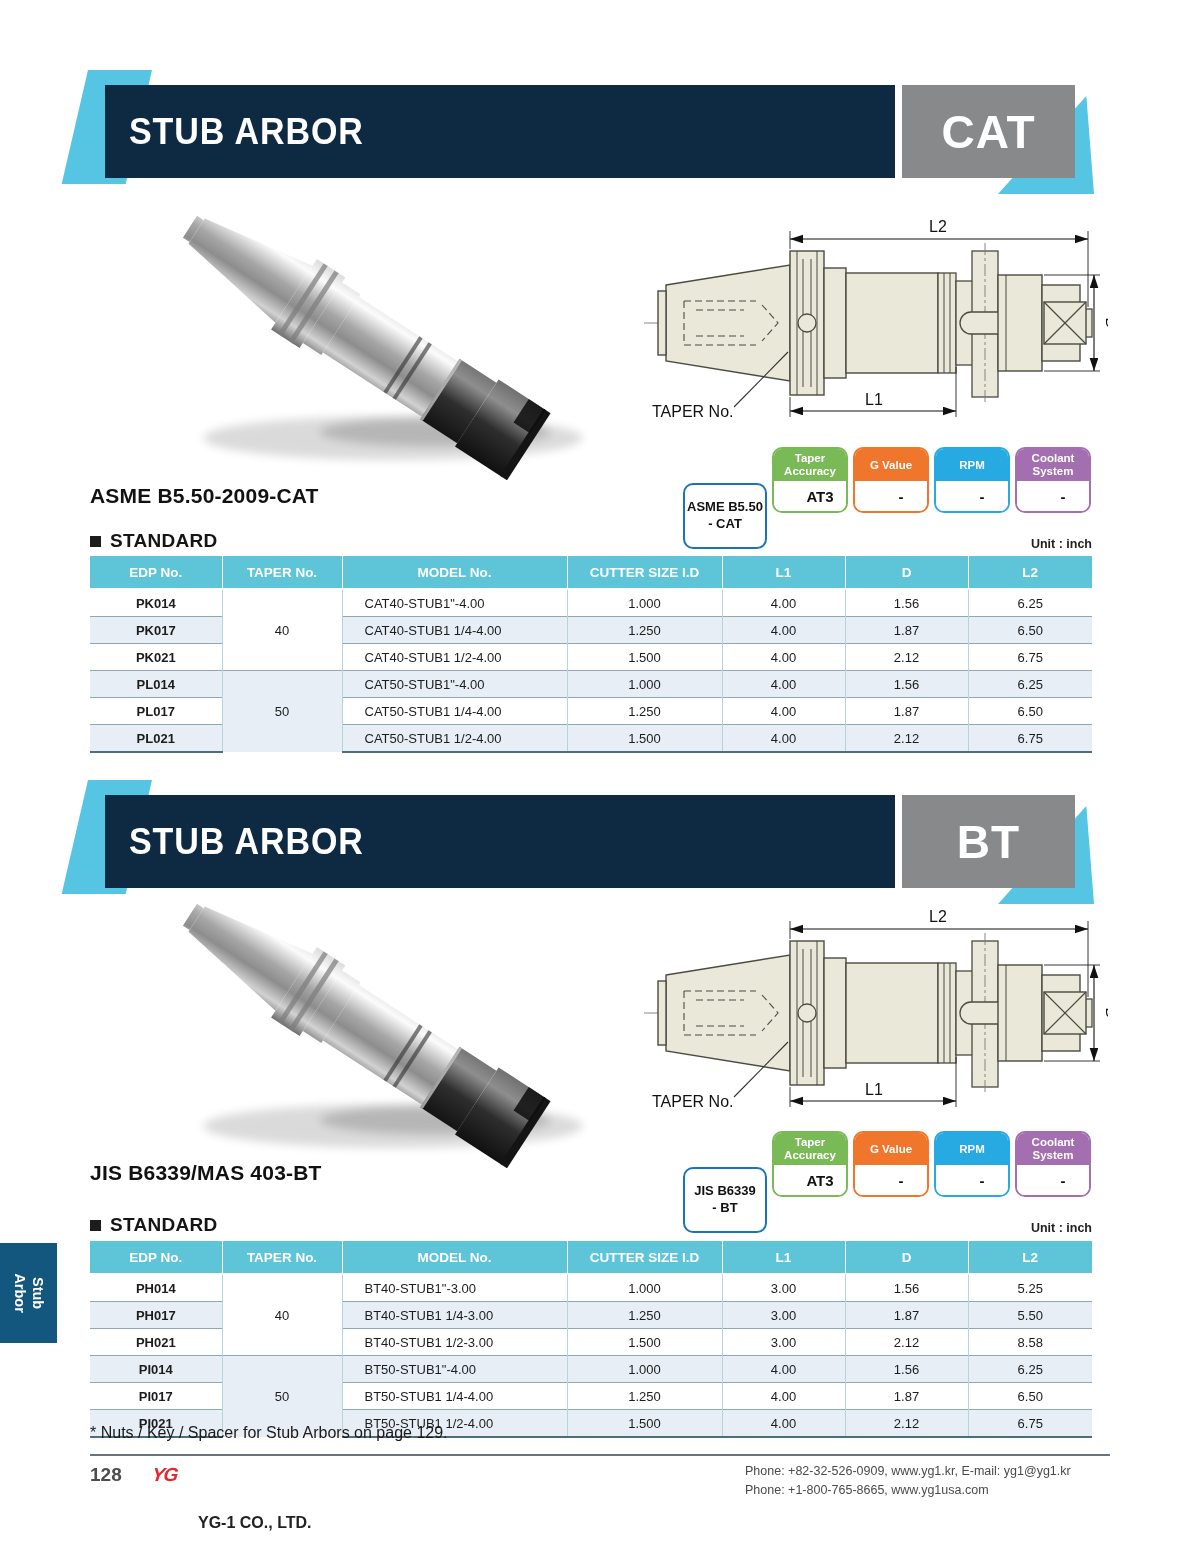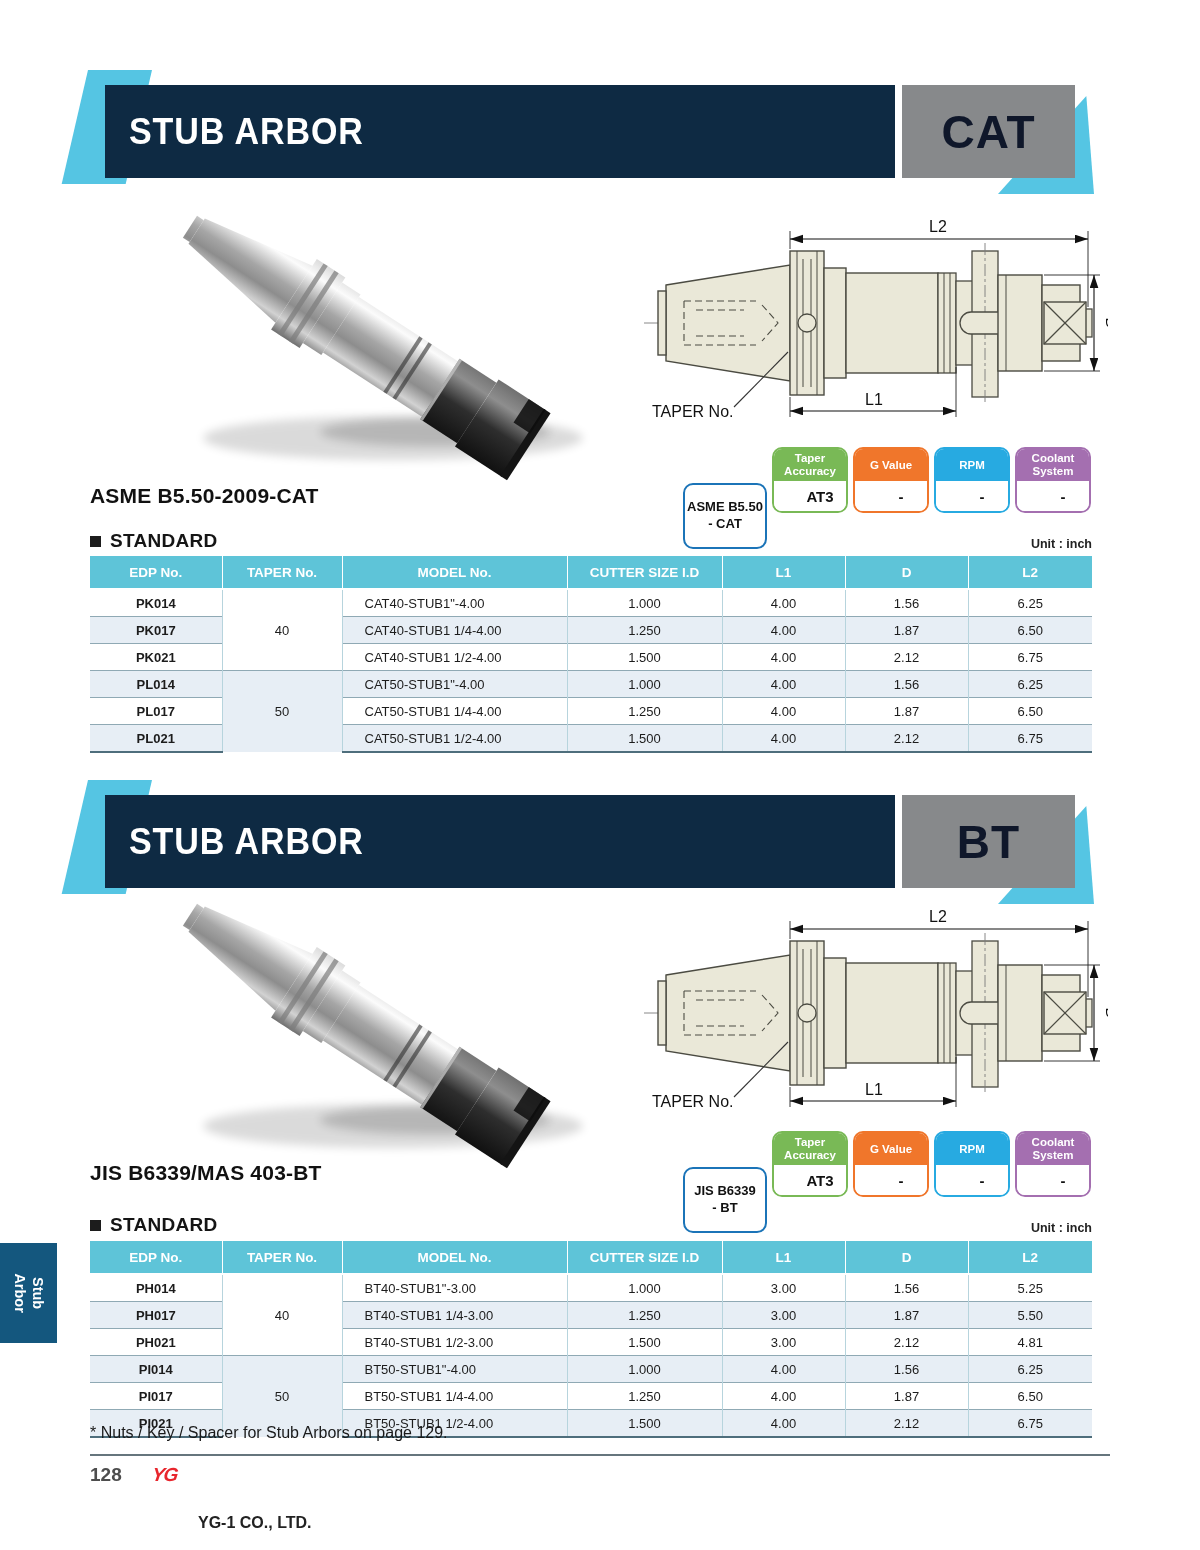--- a/index.html
+++ b/index.html
@@ -7,21 +7,21 @@
         font-family:"Liberation Sans","DejaVu Sans",sans-serif;color:#1a1a1a;}
   .acc-tl{position:absolute;left:88px;width:64px;height:114px;background:#55c5e3;
           transform:skewX(-13deg);transform-origin:top left;}
   .acc-br{position:absolute;width:96px;height:98px;background:#55c5e3;
           clip-path:polygon(92% 0,100% 100%,0 100%);}
   .bar-navy{position:absolute;left:105px;width:790px;height:93px;background:#0e2a43;
             display:flex;align-items:center;}
   .bar-title{color:#fff;font-size:37px;font-weight:800;letter-spacing:1px;padding-left:26px;
              transform:scaleX(.92);transform-origin:left center;white-space:nowrap;}
   .bar-tag{position:absolute;left:902px;width:173px;height:93px;background:#87898b;
-           display:flex;align-items:center;justify-content:center;color:#0f172a;
+           display:flex;align-items:center;justify-content:center;color:#ffffff;
            font-size:46px;font-weight:800;letter-spacing:1px;}
 
   
   .std-name{position:absolute;left:90px;font-size:21px;font-weight:800;color:#111;letter-spacing:.2px;}
   .std-row{position:absolute;left:90px;width:1002px;height:24px;}
   .std-head{font-size:19px;font-weight:800;color:#151515;letter-spacing:.3px;}
   .std-head .sq{display:inline-block;width:11px;height:11px;background:#1c1c1c;margin-right:9px;}
   .unit{position:absolute;right:0;top:7px;font-size:12.5px;font-weight:700;color:#222;}
 
   
@@ -406,21 +406,21 @@
             <td class="cell-l1">3.00</td>
             <td class="cell-d">1.87</td>
             <td class="cell-l2">5.50</td>
           </tr>
           <tr>
             <td class="cell-edp">PH021</td>
             <td class="cell-model">BT40-STUB1 1/2-3.00</td>
             <td class="cell-cutter">1.500</td>
             <td class="cell-l1">3.00</td>
             <td class="cell-d">2.12</td>
-            <td class="cell-l2">4.81</td>
+            <td class="cell-l2">8.58</td>
           </tr>
           <tr class="alt">
             <td class="cell-edp">PI014</td>
             <td class="cell-taper" rowspan="3">50</td>
             <td class="cell-model">BT50-STUB1"-4.00</td>
             <td class="cell-cutter">1.000</td>
             <td class="cell-l1">4.00</td>
             <td class="cell-d">1.56</td>
             <td class="cell-l2">6.25</td>
           </tr>
@@ -442,18 +442,22 @@
           </tr>
         </tbody>
     </table>
   </div>
 
   <div class="footnote">* Nuts / Key / Spacer for Stub Arbors on page 129.</div>
   <div class="divider"></div>
   <div class="pagenum">128</div>
   <div class="logo">YG</div>
   <div class="company">YG-1 CO., LTD.</div>
+  <div class="contact">
+    <div>Phone: +82-32-526-0909, www.yg1.kr, E-mail: yg1@yg1.kr</div>
+    <div>Phone: +1-800-765-8665, www.yg1usa.com</div>
+  </div>
 
   <div class="side-tab">
     <span>Stub
 Arbor</span>
   </div>
 </div>
 
 </body></html>

